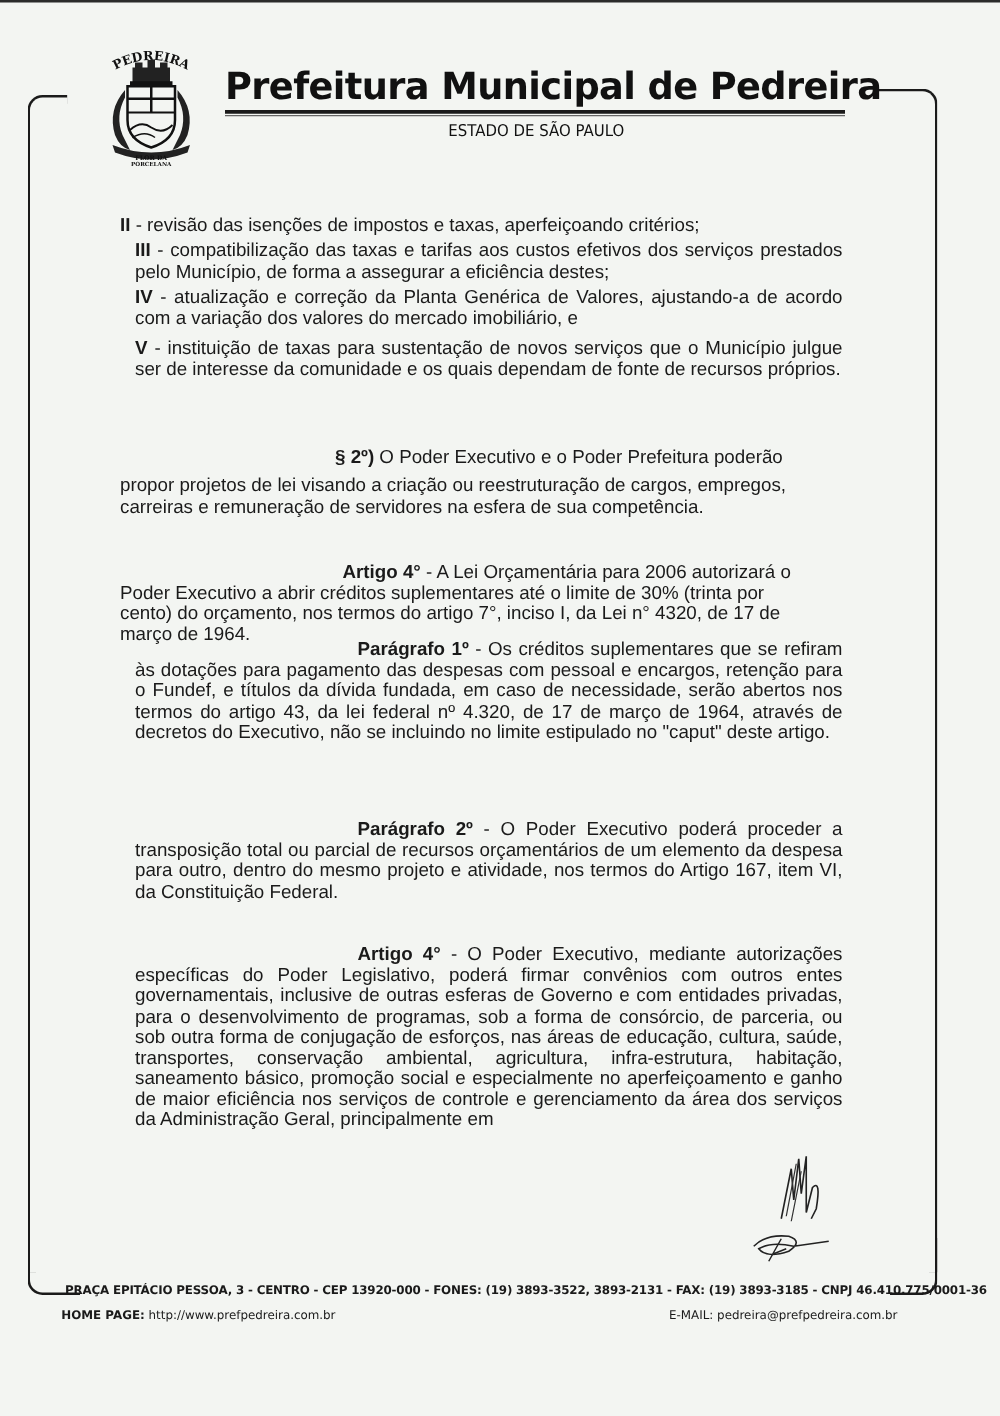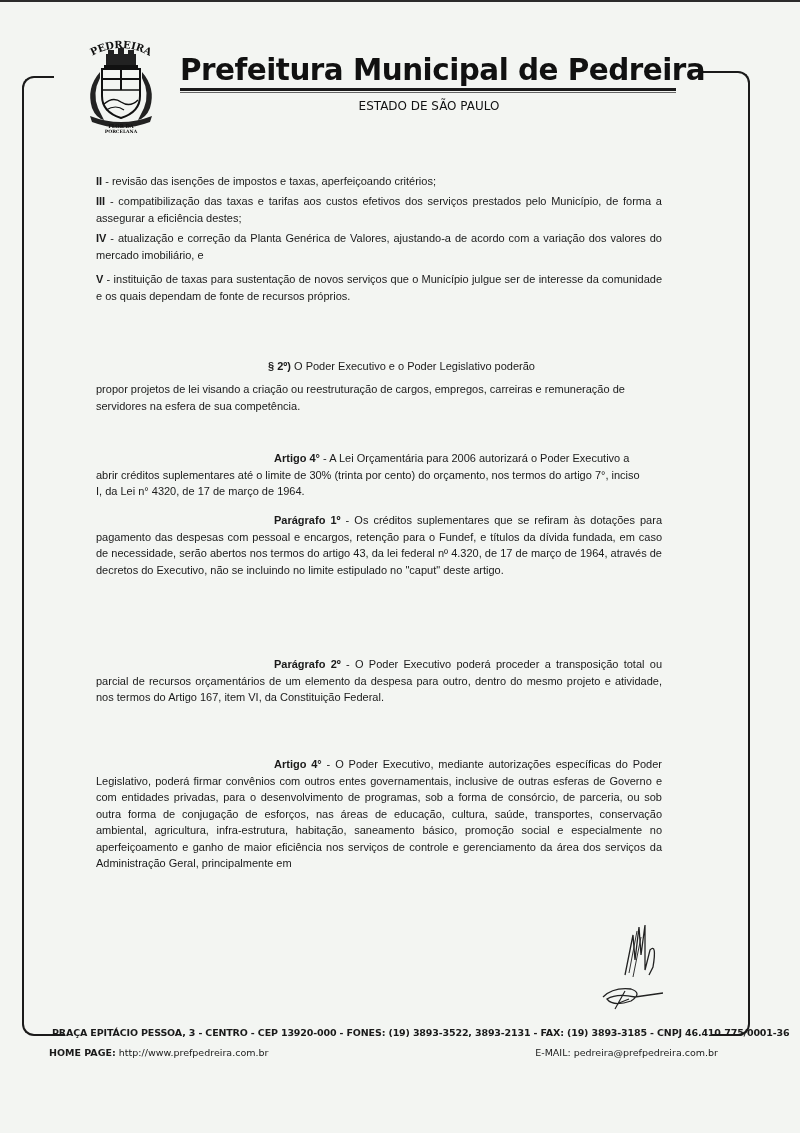--- a/index.html
+++ b/index.html
@@ -25,23 +25,23 @@
   .title-rule { position: absolute; left: 180px; top: 88px; width: 496px; height: 3px; background: #1a1a1a; }
   .title-rule2 { position: absolute; left: 180px; top: 92px; width: 496px; height: 1px; background: #666; }
   .subtitle {
     position: absolute; left: 180px; top: 98px; width: 498px; text-align: center;
     font-family: "DejaVu Sans", sans-serif; font-size: 13px; color: #111;
     transform: scaleX(0.92);
   }
 
   .body-text {
     position: absolute; left: 96px; width: 566px;
-    font-size: 11px; line-height: 16.5px; color: #1a1a1a;
+    font-size: 15px; line-height: 16.5px; color: #1a1a1a;
   }
-  .just { text-align: justify; }
+  .just { text-align: justify; margin-left: 12px; }
   .b { font-weight: bold; }
   .indent { display: inline-block; width: 178px; }
   .indent2 { display: inline-block; width: 172px; }
 
   .signature { position: absolute; left: 595px; top: 915px; width: 100px; height: 100px; }
 
   .footer1 {
     position: absolute; left: 52px; top: 1027px; width: 670px;
     font-family: "DejaVu Sans", sans-serif; font-size: 9.5px; font-weight: bold;
     color: #1a1a1a; white-space: nowrap; letter-spacing: -0.15px; text-align: center;
@@ -102,21 +102,21 @@
   <span class="b">III</span><span> - compatibilização das taxas e tarifas aos custos efetivos dos serviços prestados pelo Município, de forma a assegurar a eficiência destes;</span>
 </div>
 <div class="body-text just" style="top:230px;">
   <span class="b">IV</span><span> - atualização e correção da Planta Genérica de Valores, ajustando-a de acordo com a variação dos valores do mercado imobiliário, e</span>
 </div>
 <div class="body-text just" style="top:271px;">
   <span class="b">V</span><span> - instituição de taxas para sustentação de novos serviços que o Município julgue ser de interesse da comunidade e os quais dependam de fonte de recursos próprios.</span>
 </div>
 
 <div class="body-text" style="top:358px; left:96px;">
-  <span class="indent2"></span><span class="b">§ 2º)</span><span> O Poder Executivo e o Poder Legislativo poderão</span>
+  <span class="indent2"></span><span class="b">§ 2º)</span><span> O Poder Executivo e o Poder Prefeitura poderão</span>
 </div>
 <div class="body-text" style="top:381px; width:560px;">propor projetos de lei visando a criação ou reestruturação de cargos, empregos, carreiras e remuneração de servidores na esfera de sua competência.</div>
 
 <div class="body-text" style="top:450px; width:552px;">
   <span class="indent"></span><span class="b">Artigo 4°</span><span> - A Lei Orçamentária para 2006 autorizará o Poder Executivo a abrir créditos suplementares até o limite de 30% (trinta por cento) do orçamento, nos termos do artigo 7°, inciso I, da Lei n° 4320, de 17 de março de 1964.</span>
 </div>
 
 <div class="body-text just" style="top:512px;">
   <span class="indent"></span><span class="b">Parágrafo 1º</span><span> - Os créditos suplementares que se refiram às dotações para pagamento das despesas com pessoal e encargos, retenção para o Fundef, e títulos da dívida fundada, em caso de necessidade, serão abertos nos termos do artigo 43, da lei federal nº 4.320, de 17 de março de 1964, através de decretos do Executivo, não se incluindo no limite estipulado no "caput" deste artigo.</span>
 </div>

